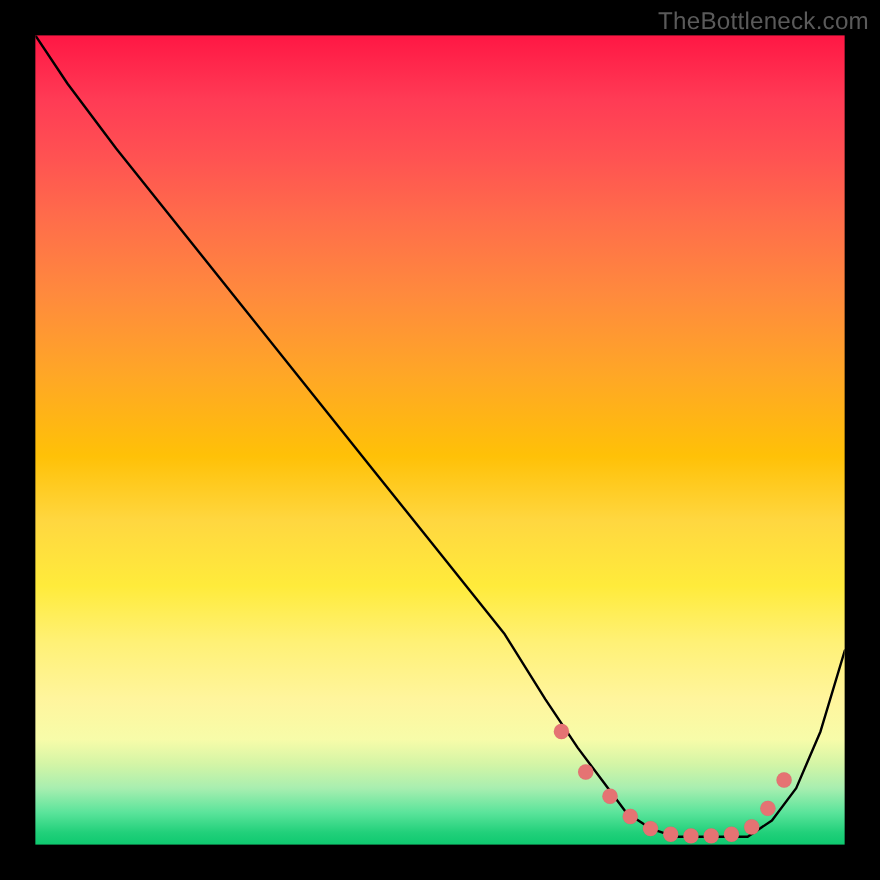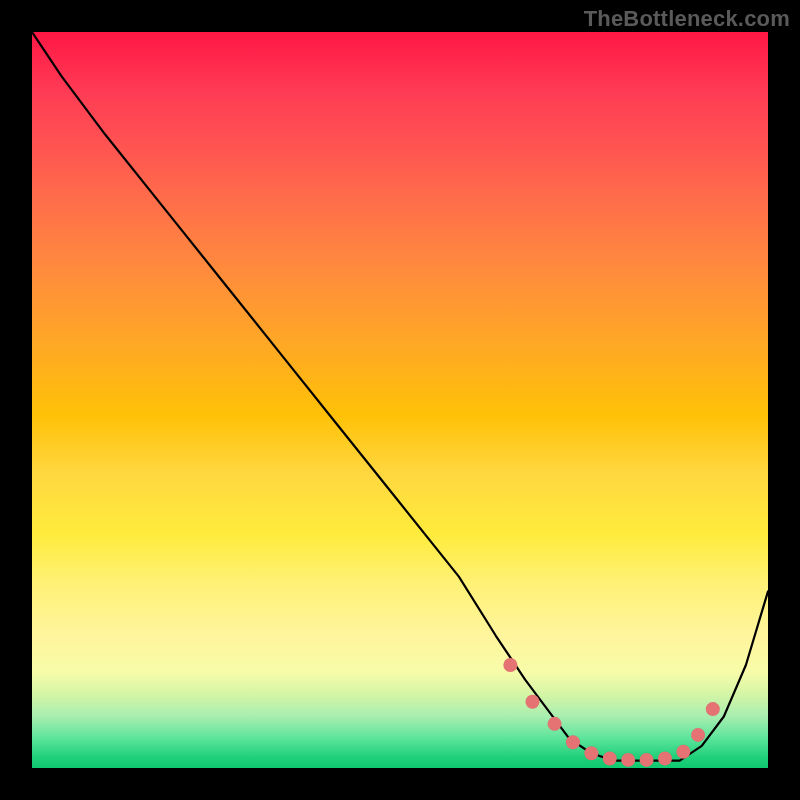--- a/index.html
+++ b/index.html
@@ -4,21 +4,21 @@
 <style>
   * { margin: 0; padding: 0; box-sizing: border-box; }
   html, body { width: 800px; height: 800px; overflow: hidden; background: #000; }
   .stage { position: relative; width: 800px; height: 800px; }
   .attribution {
     position: absolute;
     top: 6px;
     right: 10px;
     font-family: Arial, Helvetica, sans-serif;
     font-size: 22px;
-    font-weight: 700;
+    font-weight: 400;
     color: #5a5a5a;
     letter-spacing: 0.2px;
   }
   .plot-area {
     position: absolute;
     left: 32px;
     top: 32px;
     width: 736px;
     height: 736px;
     overflow: hidden;

